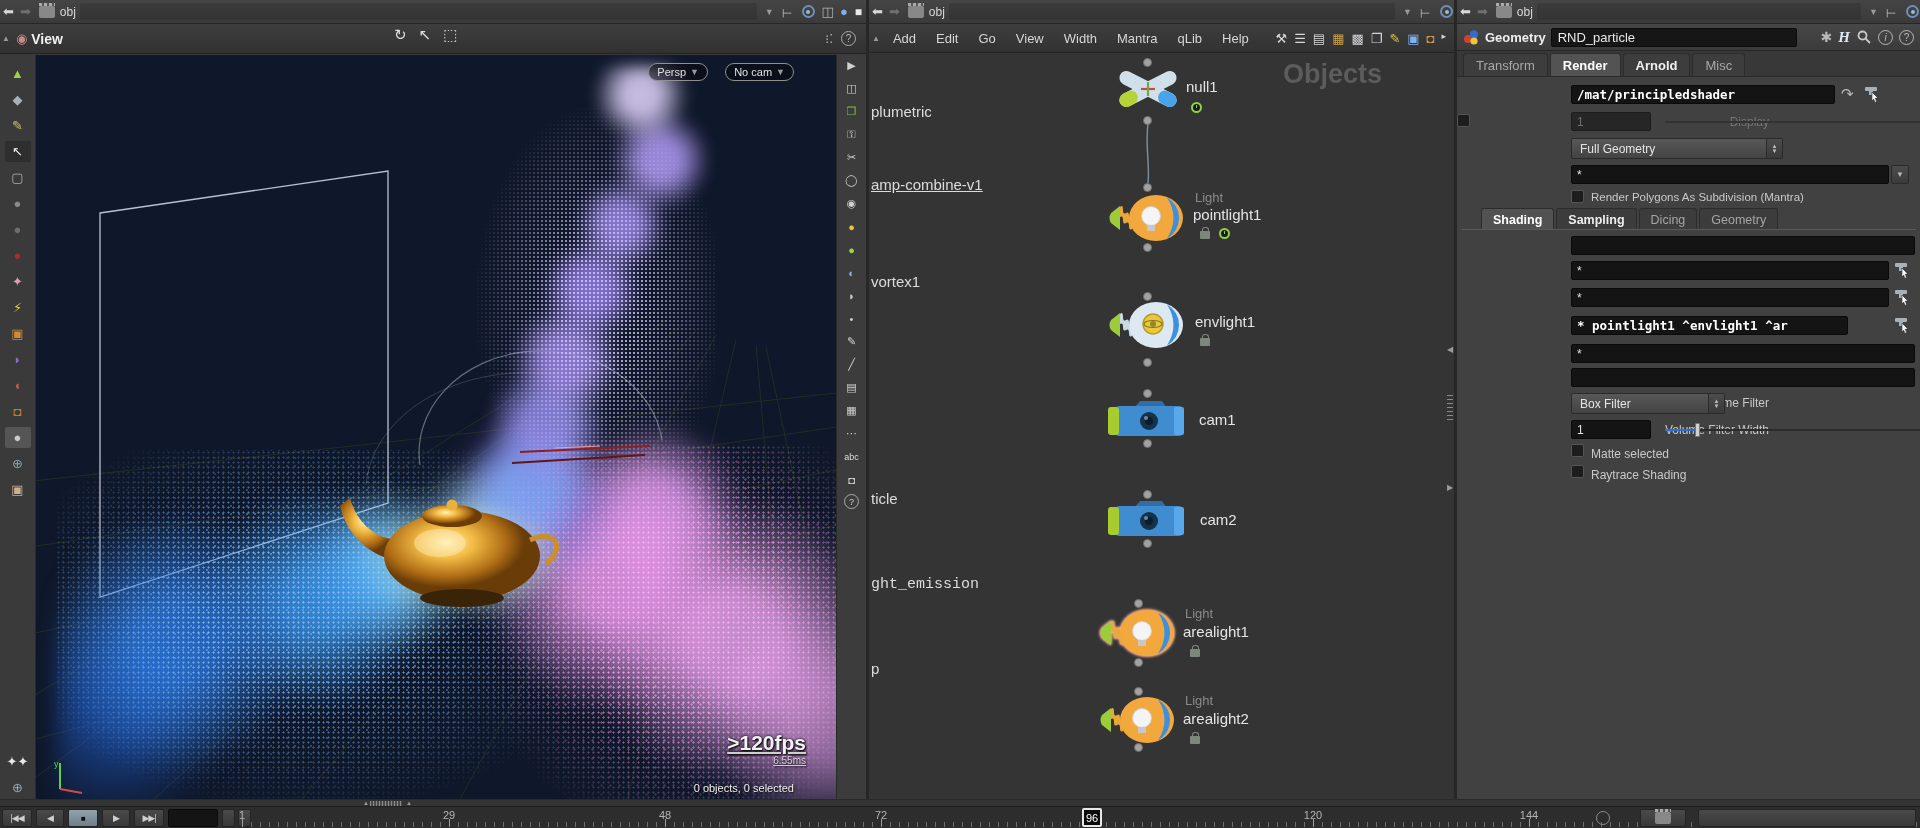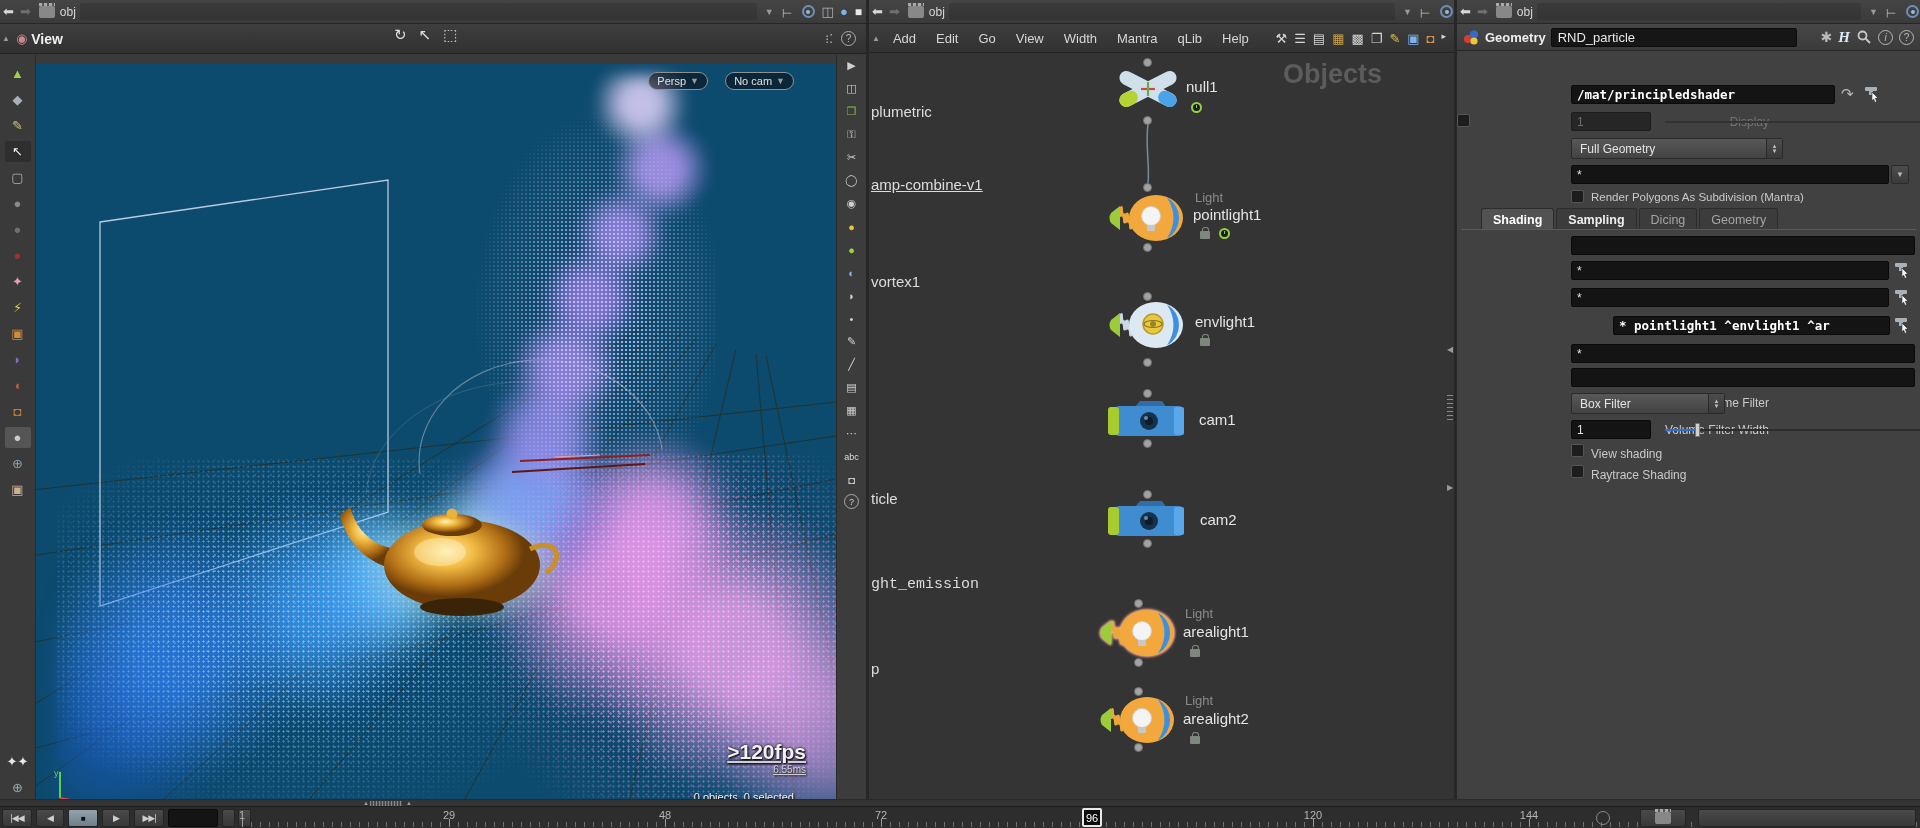--- a/index.html
+++ b/index.html
@@ -24,21 +24,21 @@
     border-radius:50%; background:#9ab8d8; }
 
   .tabbar { position:absolute; height:30px; background:linear-gradient(#3e3e3e,#313131);
     border-bottom:1px solid #222; display:flex; align-items:center; }
 
   .icon { display:inline-flex; align-items:center; justify-content:center; color:#b8b8b8; }
 
   
   #paneA { position:absolute; left:0; top:0; width:866px; height:806px; background:#3a3a3a; }
   #vp-tools { position:absolute; left:394px; top:2px; display:flex; gap:12px; font-size:15px; color:#ddd; }
-  #viewport { position:absolute; left:36px; top:64px; width:800px; height:751px; background:#0c4a6e; overflow:hidden; }
+  #viewport { position:absolute; left:36px; top:55px; width:800px; height:751px; background:#0f172a; overflow:hidden; }
   #left-toolbar { position:absolute; left:0; top:55px; width:36px; height:751px; background:#3a3a3a;
     border-right:1px solid #2a2a2a; display:flex; flex-direction:column; align-items:center; padding-top:8px; gap:5px; }
   #left-toolbar .tool { width:26px; height:21px; font-size:13px; display:flex; align-items:center; justify-content:center; border-radius:2px; }
   #right-toolbar { position:absolute; right:0; top:55px; width:30px; height:751px; background:#3c3c3c;
     border-left:1px solid #2a2a2a; display:flex; flex-direction:column; align-items:center; padding-top:2px; gap:6px; }
   #right-toolbar .tool { width:20px; height:17px; font-size:11px; display:flex; align-items:center; justify-content:center; }
 
   .campill { position:absolute; height:18px; border:1px solid #909090; border-radius:9px;
     background:rgba(10,10,12,.55); color:#e0e0e0; font-size:11px; display:flex; align-items:center;
     padding:0 8px; gap:4px; }
@@ -522,20 +522,26 @@
         <svg width="16" height="16" viewBox="0 0 16 16">
             <circle cx="6.5" cy="6.5" r="4" fill="none" stroke="#c8c8c8" stroke-width="1.8"></circle>
             <line x1="9.5" y1="9.5" x2="14" y2="14" stroke="#c8c8c8" stroke-width="1.8"></line>
           </svg>
       </span>
       <span class="icon" style="width:15px;height:15px;border:1.5px solid #b8b8b8;border-radius:50%;font-size:10px;font-style:italic;">i</span>
       <span class="icon" style="width:15px;height:15px;border:1.5px solid #b8b8b8;border-radius:50%;font-size:10px;">?</span>
     </span>
   </div>
 
+  <div id="ptabs">
+    <span class="ptab">Transform</span>
+    <span class="ptab active">Render</span>
+    <span class="ptab bold">Arnold</span>
+    <span class="ptab">Misc</span>
+  </div>
 
   <div class="prow" style="left:320px;top:85px;width:140px;">
     <span class="plabel">Material</span>
     <span class="pfield mono" style="left:-206px;width:264px;">/mat/principledshader</span>
     <span class="icon" style="position:absolute;left:64px;top:0;font-size:15px;">↷</span>
     <svg class="opick" style="position:absolute;left:86px;top:0;" viewBox="0 0 18 18">
       <rect x="2" y="2" width="12" height="4" rx="1" fill="#a8b0b8"></rect>
         <rect x="6" y="2" width="4" height="8" fill="#a8b0b8"></rect>
       <path d="M9,7 L15,13 L12.3,13.3 L13.8,16.6 L12,17.4 L10.6,14.2 L8.8,16 Z" fill="#f5f5f5" stroke="#222" stroke-width="0.6"></path>
     </svg>
@@ -598,21 +604,21 @@
     <span class="pfield" style="left:-206px;width:318px;">*</span>
     <svg class="opick" style="position:absolute;left:116px;top:0;" viewBox="0 0 18 18">
       <rect x="2" y="2" width="12" height="4" rx="1" fill="#a8b0b8"></rect>
         <rect x="6" y="2" width="4" height="8" fill="#a8b0b8"></rect>
       <path d="M9,7 L15,13 L12.3,13.3 L13.8,16.6 L12,17.4 L10.6,14.2 L8.8,16 Z" fill="#f5f5f5" stroke="#222" stroke-width="0.6"></path>
     </svg>
   </div>
 
   <div class="prow" style="left:320px;top:316px;width:140px;">
     <span class="plabel">Light Mask</span>
-    <span class="pfield mono" style="left:-206px;width:277px;margin-left:42px;">* pointlight1 ^envlight1 ^ar</span>
+    <span class="pfield mono" style="left:-206px;width:277px;">* pointlight1 ^envlight1 ^ar</span>
     <svg class="opick" style="position:absolute;left:116px;top:0;" viewBox="0 0 18 18">
       <rect x="2" y="2" width="12" height="4" rx="1" fill="#a8b0b8"></rect>
         <rect x="6" y="2" width="4" height="8" fill="#a8b0b8"></rect>
       <path d="M9,7 L15,13 L12.3,13.3 L13.8,16.6 L12,17.4 L10.6,14.2 L8.8,16 Z" fill="#f5f5f5" stroke="#222" stroke-width="0.6"></path>
     </svg>
   </div>
 
   <div class="prow" style="left:320px;top:344px;width:140px;">
     <span class="plabel">Light Selection</span>
     <span class="pfield" style="left:-206px;width:344px;">*</span>
@@ -638,21 +644,21 @@
     <span class="plabel">Volume Filter Width</span>
     <span class="pfield" style="left:-206px;width:80px;">1</span>
     <span class="sliderline" style="left:-112px;width:256px;">
       <span class="fill" style="width:32px;"></span>
       <span class="sliderthumb" style="left:30px;"></span>
     </span>
   </div>
 
   <div class="prow" style="left:320px;top:444px;width:160px;">
     <span class="checkbox" style="left:-206px;top:0;"></span>
-    <span class="chklabel" style="left:-186px;">View shading</span>
+    <span class="chklabel" style="left:-186px;">Matte selected</span>
   </div>
   <div class="prow" style="left:320px;top:465px;width:160px;">
     <span class="checkbox" style="left:-206px;top:0;"></span>
     <span class="chklabel" style="left:-186px;">Raytrace Shading</span>
   </div>
 </div>
 
 <div id="scrollstrip">
   <span style="position:absolute;left:363px;top:0;font-size:6px;color:#9a9a9a;">▲</span>
   <span style="position:absolute;left:370px;top:1px;width:32px;height:5px;background:repeating-linear-gradient(90deg,#8a8a8a 0 1px,#4a4a4a 1px 3px);"></span>

